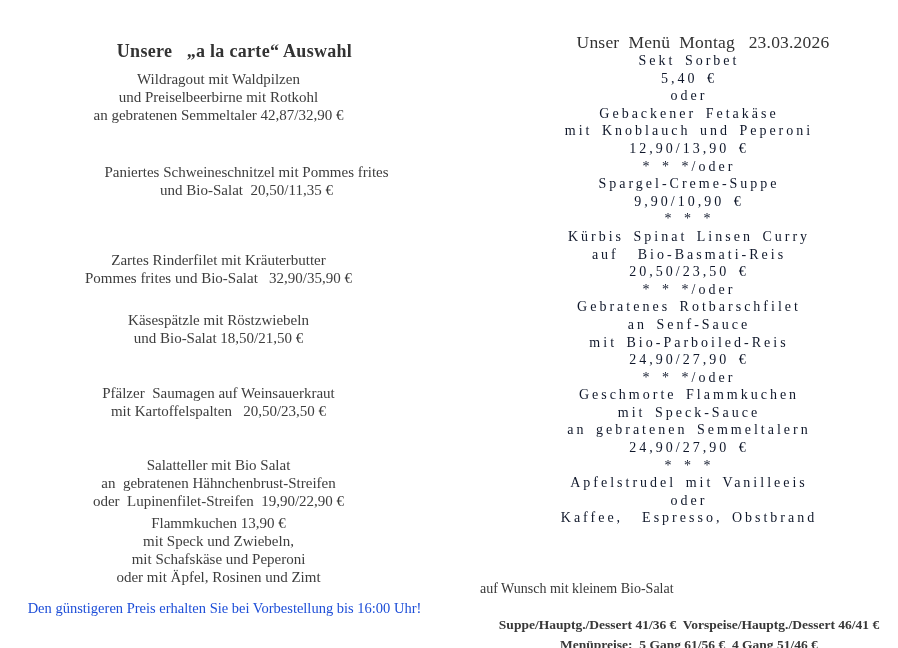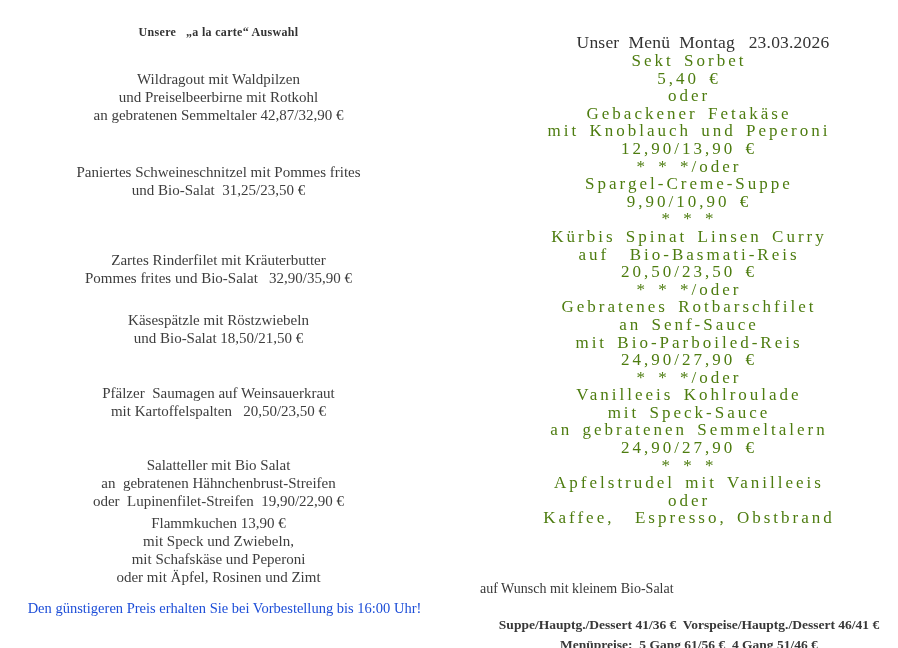--- a/index.html
+++ b/index.html
@@ -16,26 +16,26 @@
     font-family: "Liberation Serif", serif;
     color: #3a3a3a;
   }
   .col { position: absolute; top: 0; height: 100%; }
   .left-col  { left: 0;   width: 437px; }
   .right-col { left: 480px; width: 418px; }
 
   
   .l-title {
     position: absolute; top: 25px; left: 0; width: 100%;
-    margin: 0; text-align: center;
-    font-size: 12px; font-weight: 700; letter-spacing: .3px;
+    margin: 16px; text-align: center;
+    font-size: 18px; font-weight: 700; letter-spacing: .3px;
     color: #333333; white-space: pre-wrap;
   }
   .block { position: absolute; left: 0; width: 100%; text-align: center; }
-  .b1 { top: 70px; }  .b2 { top: 163px; } .b3 { top: 238px; margin-top: 13px; }
+  .b1 { top: 70px; }  .b2 { top: 163px; padding-left: 28px; } .b3 { top: 238px; margin-top: 13px; }
   .b4 { top: 311px; } .b5 { top: 384px; } .b6 { top: 441px; margin-top: 15px; }
   .b7 { top: 514px; }
   .l-line {
     font-size: 15px; line-height: 18px;
     color: #3d3d3d; white-space: pre-wrap;
   }
   .l-footer {
     position: absolute; top: 599px; left: 0; width: 449px;
     text-align: center; font-size: 14.5px; line-height: 18px;
     color: #1d4ed8; white-space: pre-wrap;
@@ -43,23 +43,23 @@
 
   
   .r-title {
     position: absolute; top: 18px; left: 0; width: 100%;
     margin: 14px; text-align: center;
     font-size: 17.5px; font-weight: 400; letter-spacing: .2px;
     color: #333333; white-space: pre-wrap;
   }
   .r-list { position: absolute; top: 52px; left: 0; width: 100%; text-align: center; }
   .r-line {
-    font-size: 17px; line-height: 17.6px;
+    font-size: 14px; line-height: 17.6px;
     letter-spacing: 3px; word-spacing: 3px;
-    color: #4d7c0f; white-space: pre-wrap;
+    color: #0f172a; white-space: pre-wrap;
   }
   .r-note {
     position: absolute; top: 580px; left: 0; width: 100%;
     text-align: left; font-size: 14px; line-height: 17px;
     color: #383838; white-space: pre-wrap;
   }
   .r-price { 
     position: absolute; left: 0; width: 100%;
     text-align: center; font-size: 13.5px; line-height: 16px;
     font-weight: 700; color: #383838; white-space: pre-wrap;
@@ -76,21 +76,21 @@
     <h1 class="l-title">Unsere   „a la carte“ Auswahl</h1>
 
     <div class="block b1">
       <div class="l-line">Wildragout mit Waldpilzen</div>
       <div class="l-line">und Preiselbeerbirne mit Rotkohl</div>
       <div class="l-line">an gebratenen Semmeltaler 42,87/32,90 €</div>
     </div>
 
     <div class="block b2">
       <div class="l-line">Paniertes Schweineschnitzel mit Pommes frites</div>
-      <div class="l-line">und Bio-Salat  31,25/23,50 €</div>
+      <div class="l-line">und Bio-Salat  20,50/11,35 €</div>
     </div>
 
     <div class="block b3">
       <div class="l-line">Zartes Rinderfilet mit Kräuterbutter</div>
       <div class="l-line">Pommes frites und Bio-Salat   32,90/35,90 €</div>
     </div>
 
     <div class="block b4">
       <div class="l-line">Käsespätzle mit Röstzwiebeln</div>
       <div class="l-line">und Bio-Salat 18,50/21,50 €</div>
@@ -133,21 +133,21 @@
       <div class="r-line">* * *</div>
       <div class="r-line">Kürbis Spinat Linsen Curry</div>
       <div class="r-line">auf  Bio-Basmati-Reis</div>
       <div class="r-line">20,50/23,50 €</div>
       <div class="r-line">* * */oder</div>
       <div class="r-line">Gebratenes Rotbarschfilet</div>
       <div class="r-line">an Senf-Sauce</div>
       <div class="r-line">mit Bio-Parboiled-Reis</div>
       <div class="r-line">24,90/27,90 €</div>
       <div class="r-line">* * */oder</div>
-      <div class="r-line">Vanilleeis Kohlroulade</div>
+      <div class="r-line">Geschmorte Flammkuchen</div>
       <div class="r-line">mit Speck-Sauce</div>
       <div class="r-line">an gebratenen Semmeltalern</div>
       <div class="r-line">24,90/27,90 €</div>
       <div class="r-line">* * *</div>
       <div class="r-line">Apfelstrudel mit Vanilleeis</div>
       <div class="r-line">oder</div>
       <div class="r-line">Kaffee,  Espresso, Obstbrand</div>
     </div>
 
     <div class="r-note">auf Wunsch mit kleinem Bio-Salat</div>

